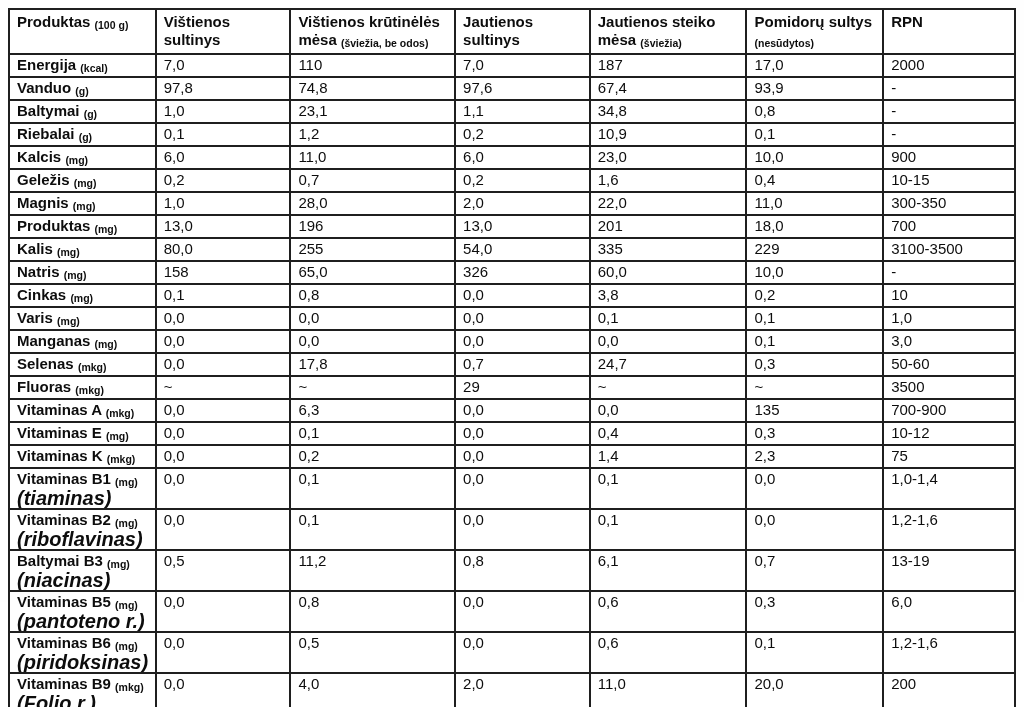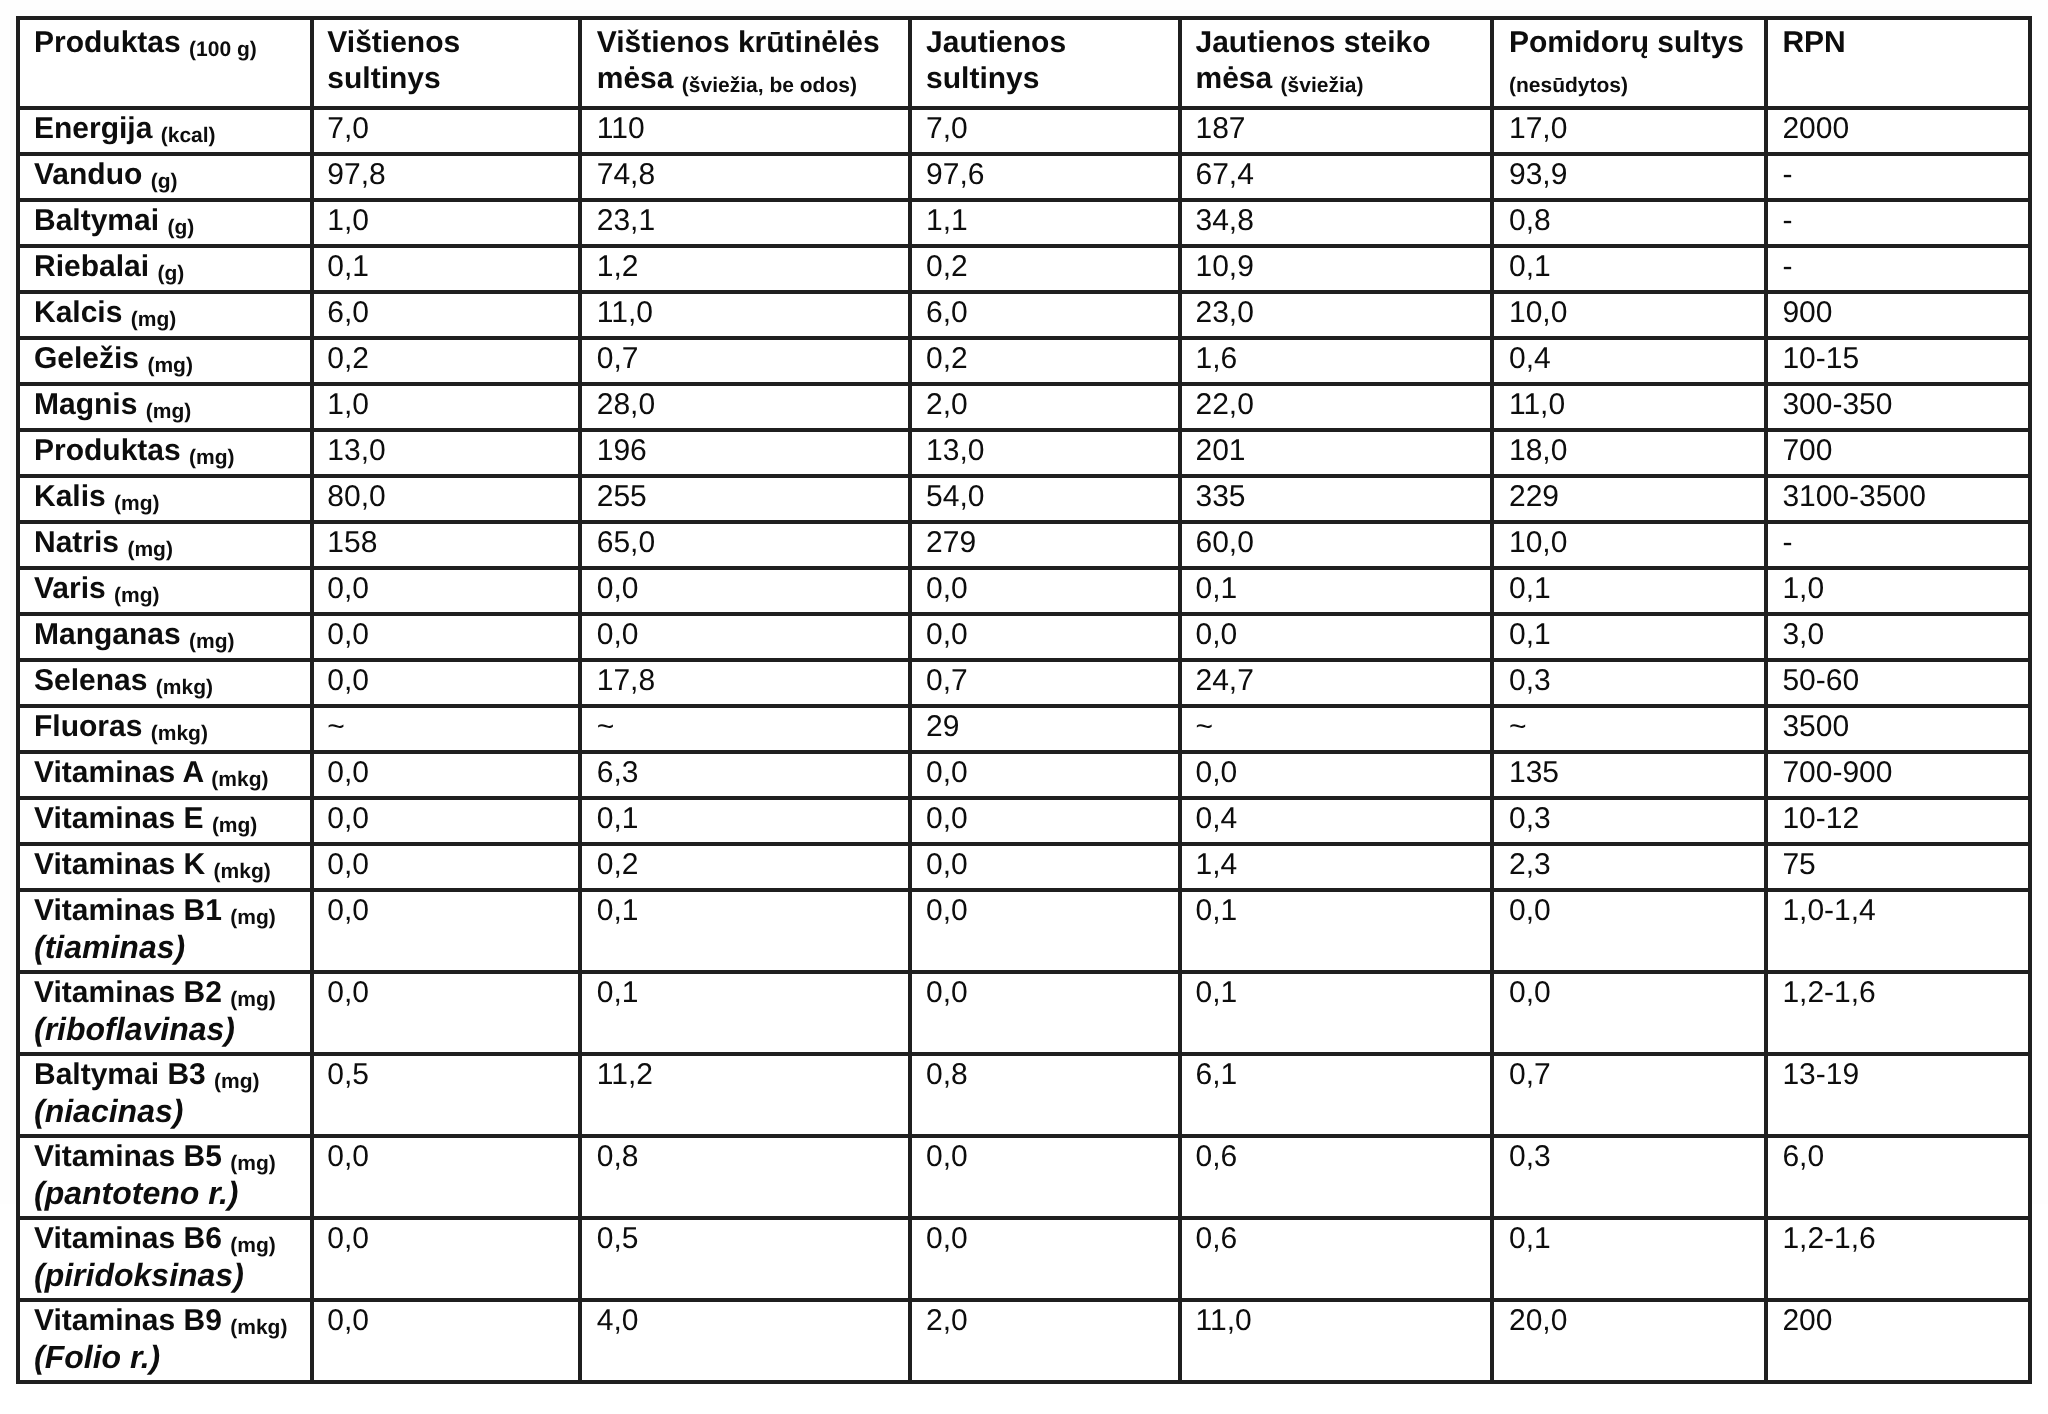--- a/index.html
+++ b/index.html
@@ -46,21 +46,21 @@
   .sub {
     font-size: 10.5px;
     font-weight: bold;
     position: relative;
     top: 2px;
     white-space: nowrap;
   }
   .subname {
     font-style: italic;
     font-weight: bold;
-    font-size: 16px;
+    font-size: 20px;
     line-height: 18px;
   }
   
   col.c0 { width: 14.58%; }
   col.c1 { width: 13.39%; }
   col.c2 { width: 16.37%; }
   col.c3 { width: 13.39%; }
   col.c4 { width: 15.58%; }
   col.c5 { width: 13.59%; }
   col.c6 { width: 13.10%; }
@@ -169,24 +169,33 @@
           <td class="val">255</td>
           <td class="val">54,0</td>
           <td class="val">335</td>
           <td class="val">229</td>
           <td class="val">3100-3500</td>
         </tr>
         <tr>
           <td class="rowlabel"><span>Natris</span> <span class="sub">(mg)</span></td>
           <td class="val">158</td>
           <td class="val">65,0</td>
-          <td class="val">279</td>
+          <td class="val">326</td>
           <td class="val">60,0</td>
           <td class="val">10,0</td>
           <td class="val">-</td>
+        </tr>
+        <tr>
+          <td class="rowlabel"><span>Cinkas</span> <span class="sub">(mg)</span></td>
+          <td class="val">0,1</td>
+          <td class="val">0,8</td>
+          <td class="val">0,0</td>
+          <td class="val">3,8</td>
+          <td class="val">0,2</td>
+          <td class="val">10</td>
         </tr>
         <tr>
           <td class="rowlabel"><span>Varis</span> <span class="sub">(mg)</span></td>
           <td class="val">0,0</td>
           <td class="val">0,0</td>
           <td class="val">0,0</td>
           <td class="val">0,1</td>
           <td class="val">0,1</td>
           <td class="val">1,0</td>
         </tr>

